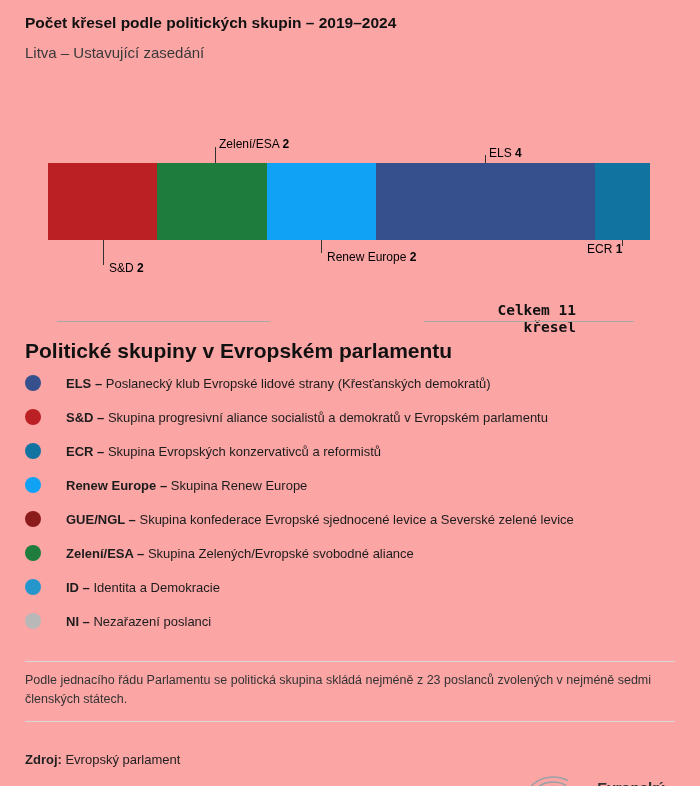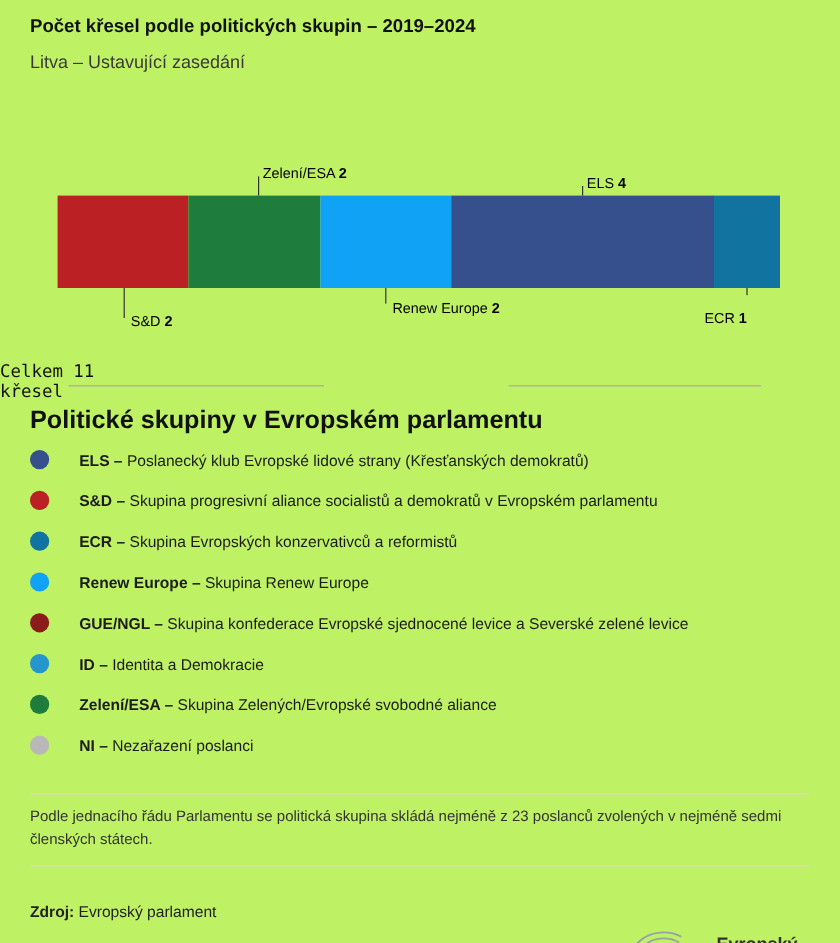--- a/index.html
+++ b/index.html
@@ -1,40 +1,40 @@
 <!DOCTYPE html>
 <html><head>
 <meta charset="utf-8">
 <style>
   html,body{margin:0;padding:0;background:#fff;}
   body{font-family:"Liberation Sans",sans-serif;color:#111;}
-  .page{position:relative;width:700px;height:786px;background:#bef264;overflow:hidden;}
+  .page{position:relative;width:700px;height:786px;background:#fca5a5;overflow:hidden;}
 
   .title{position:absolute;left:25px;top:14px;font-size:15.5px;font-weight:bold;color:#111;}
   .subtitle{position:absolute;left:25px;top:44px;font-size:15px;color:#3a3a3a;}
 
   .bar{position:absolute;left:48px;top:163px;width:602px;height:77px;display:flex;}
   .seg{height:100%;}
 
   .tick{position:absolute;width:1px;background:#333;}
   .callout{position:absolute;font-size:12px;white-space:nowrap;color:#000;}
   .callout b{font-weight:bold;}
   .tick-zeleni{left:215px;top:147px;height:16px;}
   .lab-zeleni{left:219px;top:137px;}
   .tick-els{left:485px;top:155px;height:8px;}
   .lab-els{left:489px;top:146px;}
   .tick-sd{left:103px;top:240px;height:25px;}
   .lab-sd{left:109px;top:261px;}
   .tick-renew{left:321px;top:240px;height:13px;}
   .lab-renew{left:327px;top:250px;}
   .tick-ecr{left:622px;top:240px;height:6px;}
-  .lab-ecr{left:587px;top:258px;}
+  .lab-ecr{left:587px;top:242px;}
 
-  .summary{position:absolute;left:0;top:302px;width:576px;text-align:left;
-           font-family:"DejaVu Sans Mono",monospace;font-weight:normal;font-size:14.5px;
+  .summary{position:absolute;left:0;top:302px;width:576px;text-align:right;
+           font-family:"DejaVu Sans Mono",monospace;font-weight:bold;font-size:14.5px;
            line-height:1.18;color:#111;}
   .sumline{position:absolute;top:321px;height:1px;background:#a8a8a8;}
   .sumline.left{left:57px;width:213px;}
   .sumline.right{left:424px;width:210px;}
 
   .legend-heading{position:absolute;left:25px;top:339px;font-size:21px;font-weight:bold;color:#111;}
   .legend{position:absolute;left:25px;top:366px;width:655px;display:flex;flex-direction:column;}
   .legend-row{display:flex;align-items:center;height:34px;}
   .dot{width:16px;height:16px;border-radius:50%;flex:0 0 16px;margin-right:13px;}
   .legend-text{font-size:13px;color:#1c1c1c;white-space:nowrap;}
@@ -110,27 +110,27 @@
     <span class="dot" style="background: rgb(15, 162, 245);"></span>
     <span class="legend-text"><b>Renew Europe –</b><span> Skupina Renew Europe</span></span>
   </div>
 
   <div class="legend-row">
     <span class="dot" style="background: rgb(140, 27, 27);"></span>
     <span class="legend-text"><b>GUE/NGL –</b><span> Skupina konfederace Evropské sjednocené levice a Severské zelené levice</span></span>
   </div>
 
   <div class="legend-row">
-    <span class="dot" style="background: rgb(36, 150, 204);"></span>
-    <span class="legend-text"><b>ID –</b><span> Identita a Demokracie</span></span>
+    <span class="dot" style="background: rgb(30, 125, 60);"></span>
+    <span class="legend-text"><b>Zelení/ESA –</b><span> Skupina Zelených/Evropské svobodné aliance</span></span>
   </div>
 
   <div class="legend-row">
-    <span class="dot" style="background: rgb(30, 125, 60);"></span>
-    <span class="legend-text"><b>Zelení/ESA –</b><span> Skupina Zelených/Evropské svobodné aliance</span></span>
+    <span class="dot" style="background: rgb(36, 150, 204);"></span>
+    <span class="legend-text"><b>ID –</b><span> Identita a Demokracie</span></span>
   </div>
 
   <div class="legend-row">
     <span class="dot" style="background: rgb(184, 184, 184);"></span>
     <span class="legend-text"><b>NI –</b><span> Nezařazení poslanci</span></span>
   </div>
 </div>
 
   <div class="rule r1"></div>
   <div class="footnote">Podle jednacího řádu Parlamentu se politická skupina skládá nejméně z 23 poslanců zvolených v nejméně sedmi členských státech.</div>

